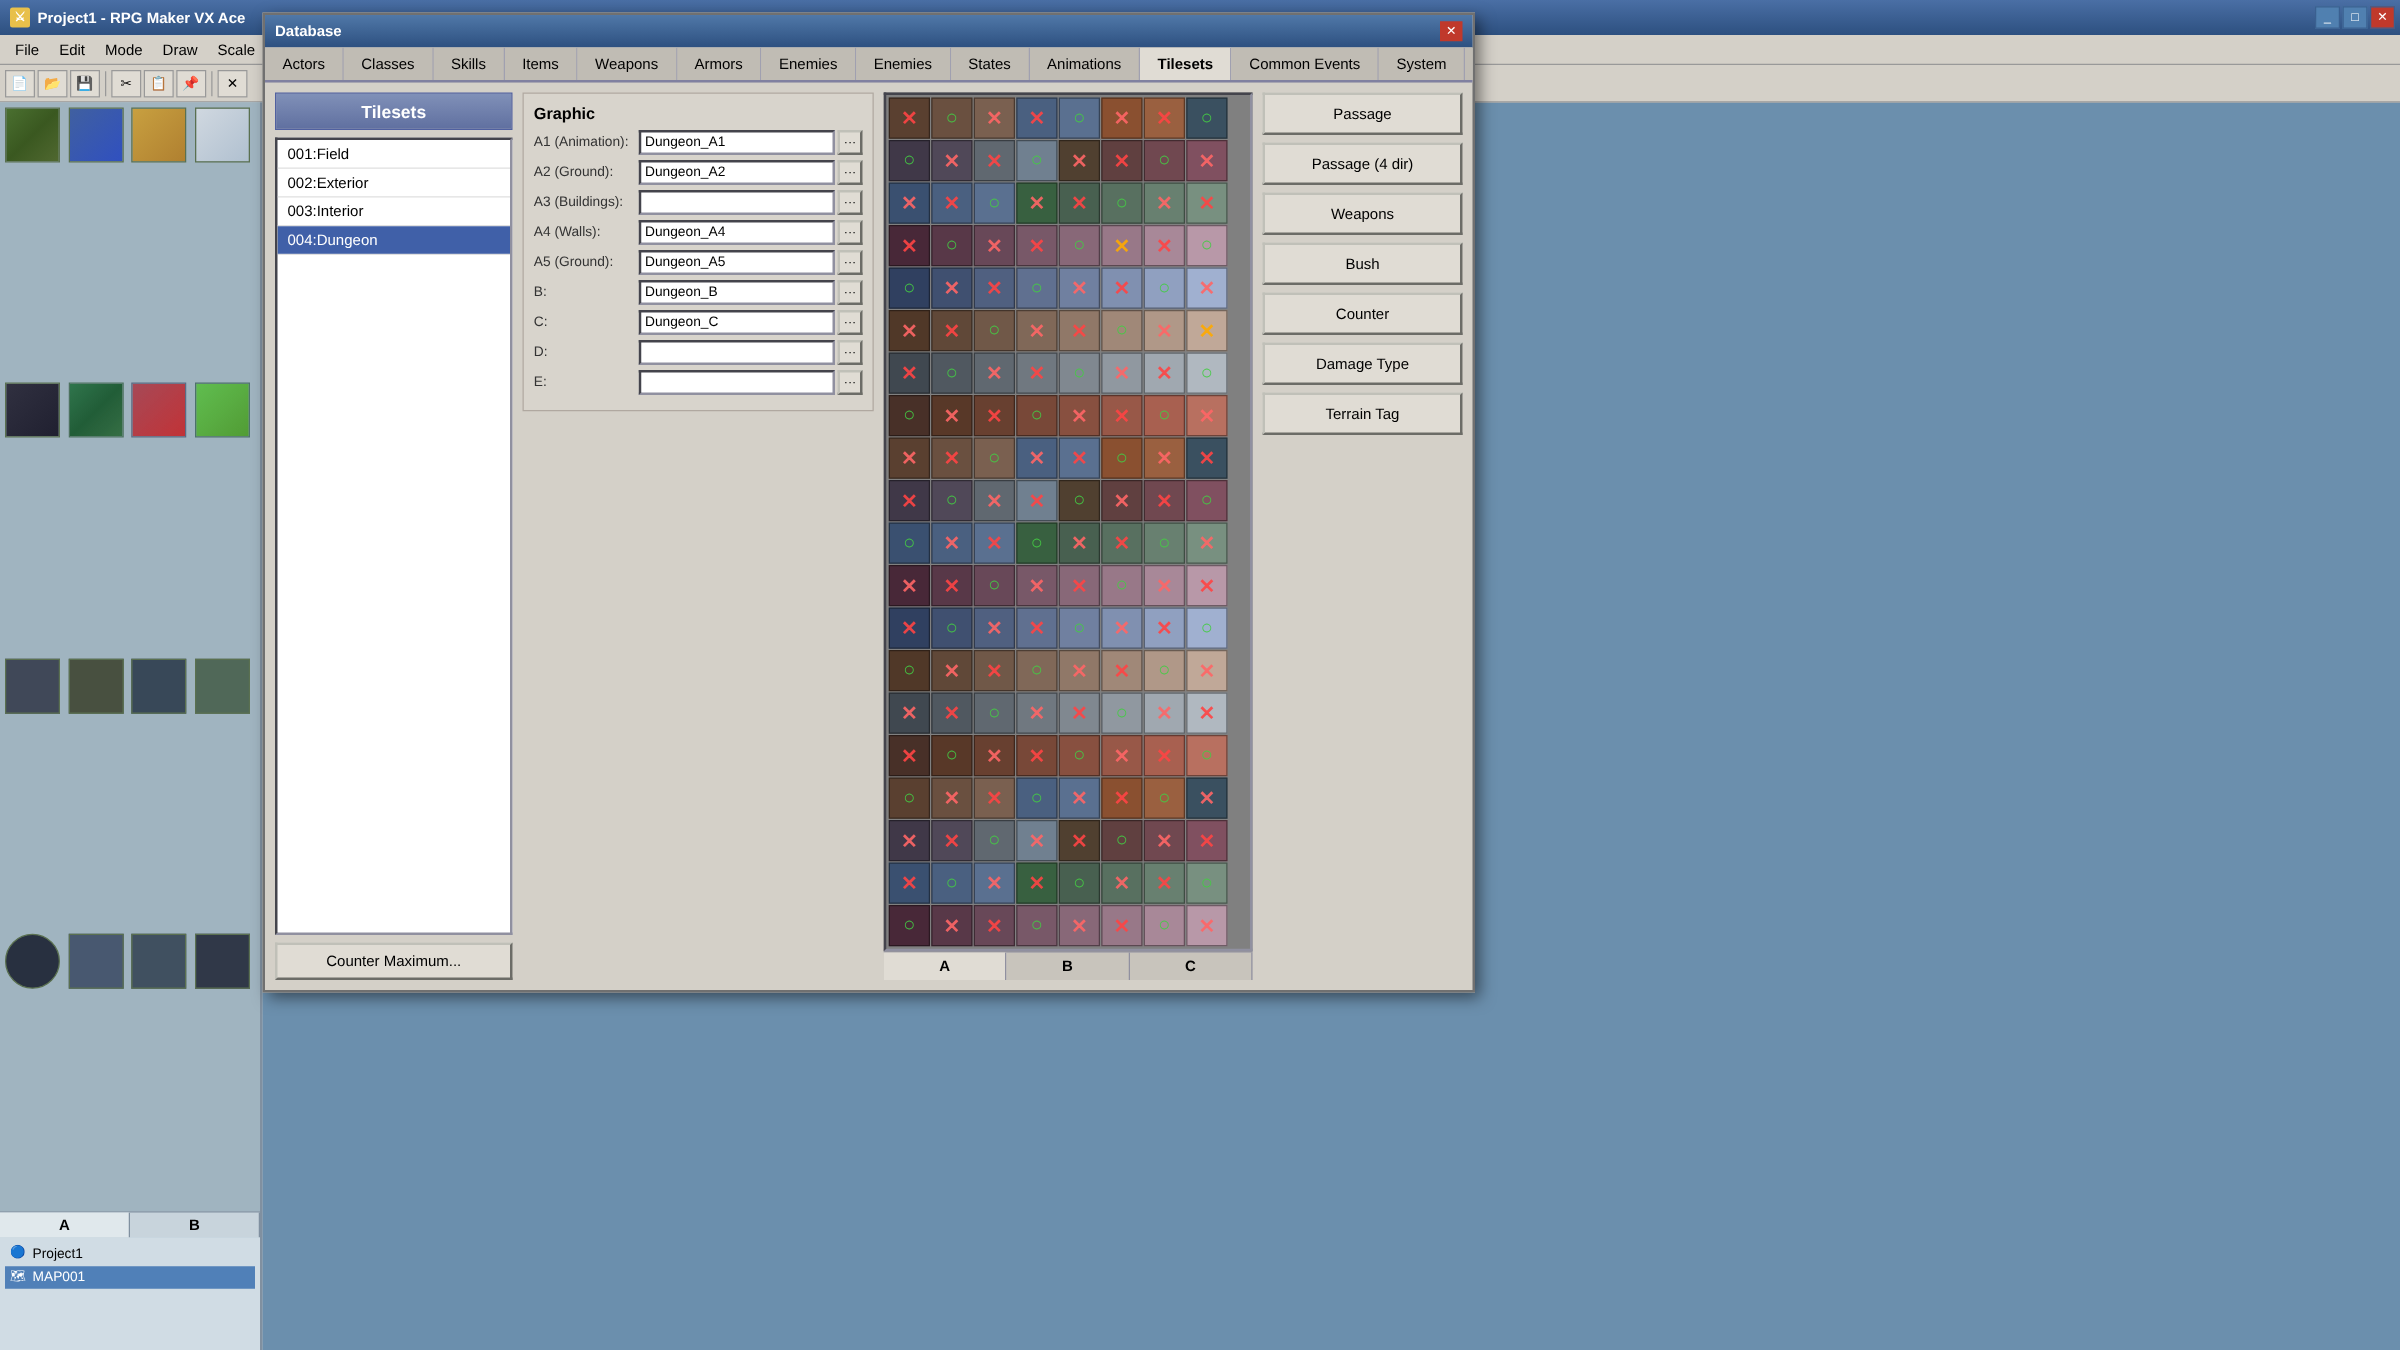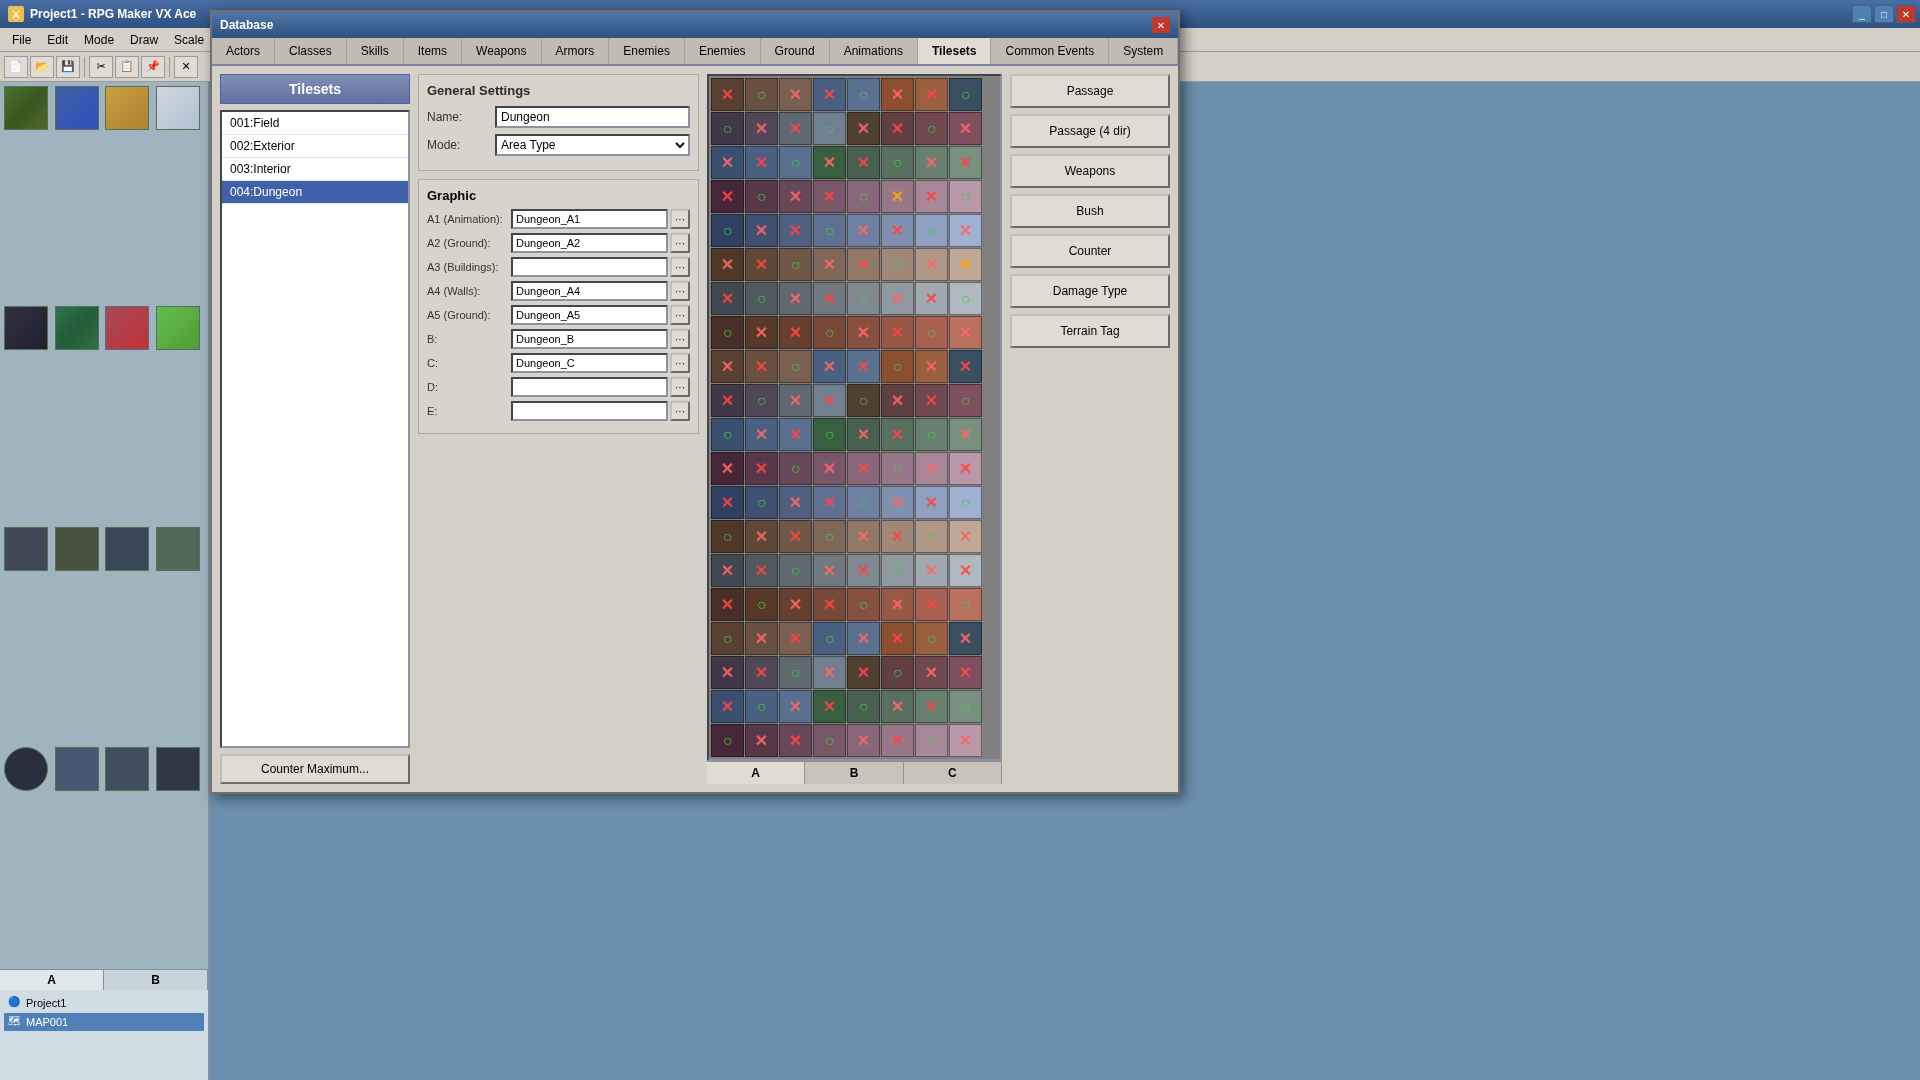--- a/index.html
+++ b/index.html
@@ -540,21 +540,21 @@
 
       <div class="tab-bar">
         <div class="db-tab">Actors</div>
         <div class="db-tab">Classes</div>
         <div class="db-tab">Skills</div>
         <div class="db-tab">Items</div>
         <div class="db-tab">Weapons</div>
         <div class="db-tab">Armors</div>
         <div class="db-tab">Enemies</div>
         <div class="db-tab">Enemies</div>
-        <div class="db-tab">Ground</div>
+        <div class="db-tab">States</div>
         <div class="db-tab">Animations</div>
         <div class="db-tab active">Tilesets</div>
         <div class="db-tab">Common Events</div>
         <div class="db-tab">System</div>
         <div class="db-tab">Terms</div>
       </div>
 
       <div class="dialog-content">
 
         <div class="list-panel">
@@ -563,35 +563,20 @@
             <div class="list-item">001:Field</div>
             <div class="list-item">002:Exterior</div>
             <div class="list-item">003:Interior</div>
             <div class="list-item selected">004:Dungeon</div>
           </div>
           <div class="change-max-btn">Counter Maximum...</div>
         </div>
 
         <div class="settings-panel">
 
-          <div class="section-group">
-            <div class="section-title">General Settings</div>
-            <div class="field-row">
-              <span class="field-label">Name:</span>
-              <input class="field-input" value="Dungeon" style="">
-            </div>
-            <div class="field-row">
-              <span class="field-label">Mode:</span>
-              <select class="field-select">
-                <option>Area Type</option>
-                <option>World Map</option>
-                <option>VX Compatible</option>
-              </select>
-            </div>
-          </div>
 
           <div class="section-group graphic-section">
             <div class="graphic-title">Graphic</div>
 
             <div class="graphic-row">
               <span class="graphic-label">A1 (Animation):</span>
               <div class="graphic-input-wrap">
                 <input class="graphic-input" value="Dungeon_A1" style="">
                 <button class="dots-btn">···</button>
               </div>

